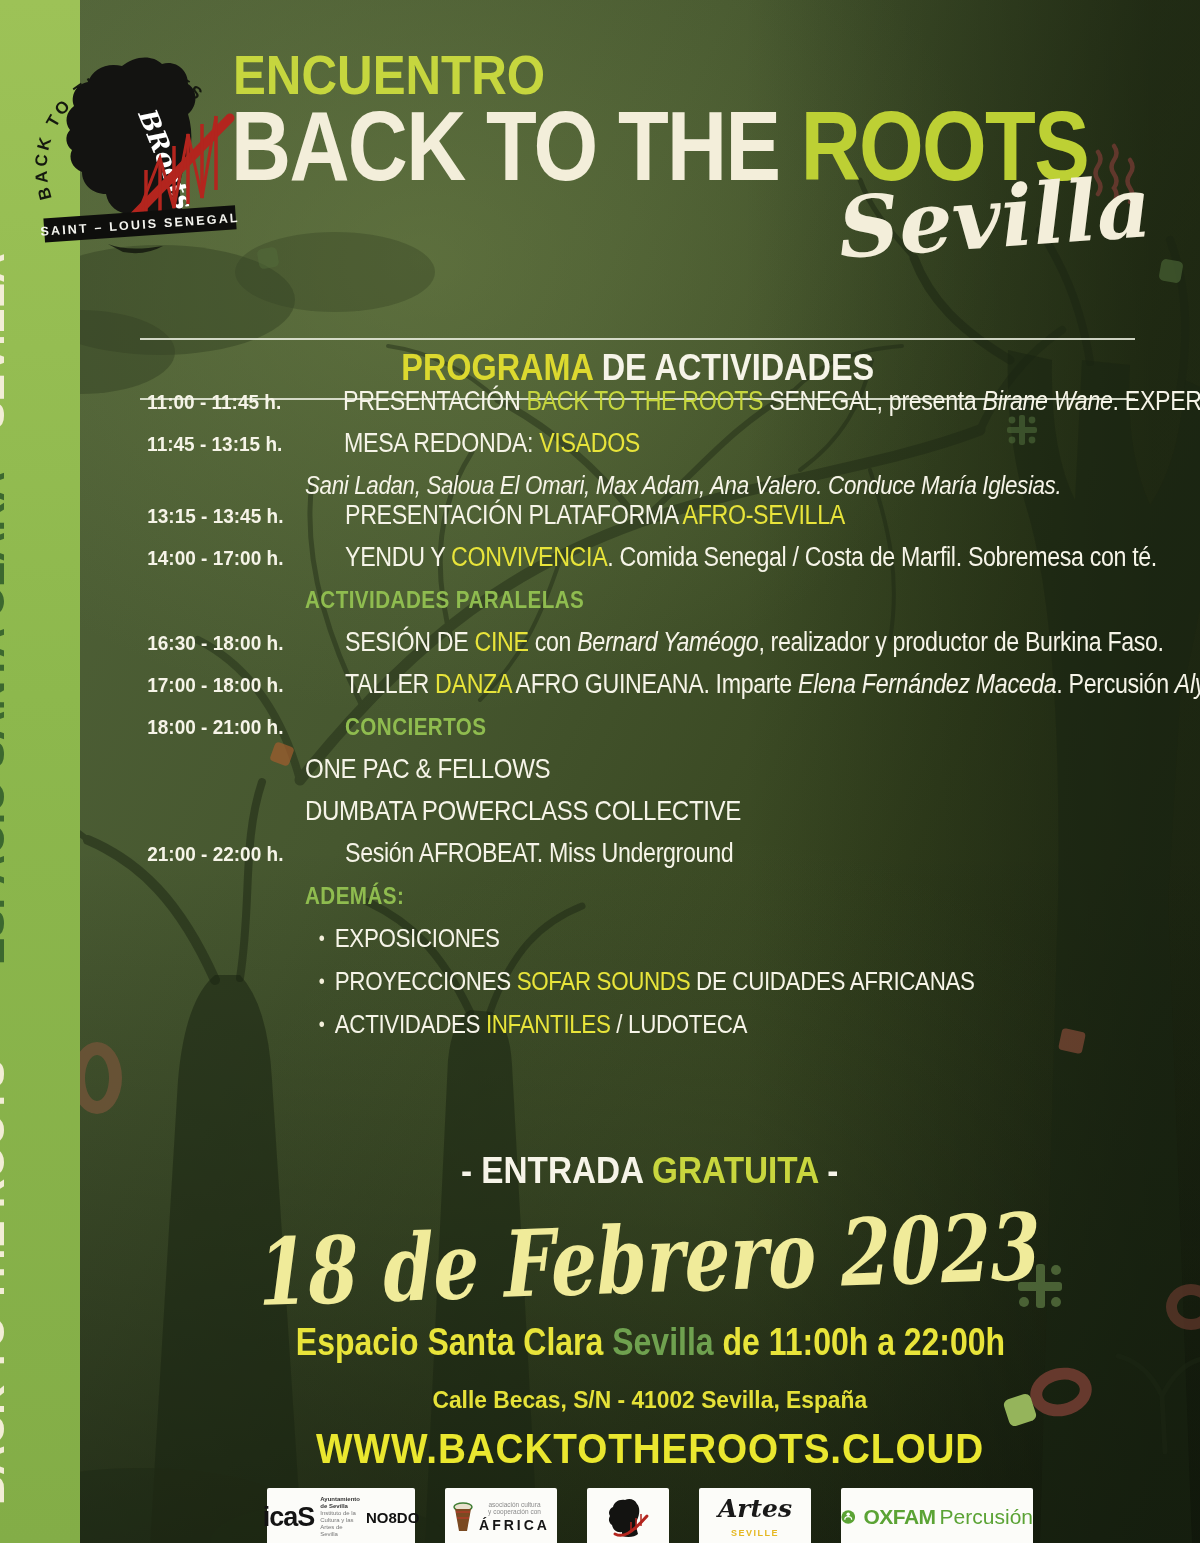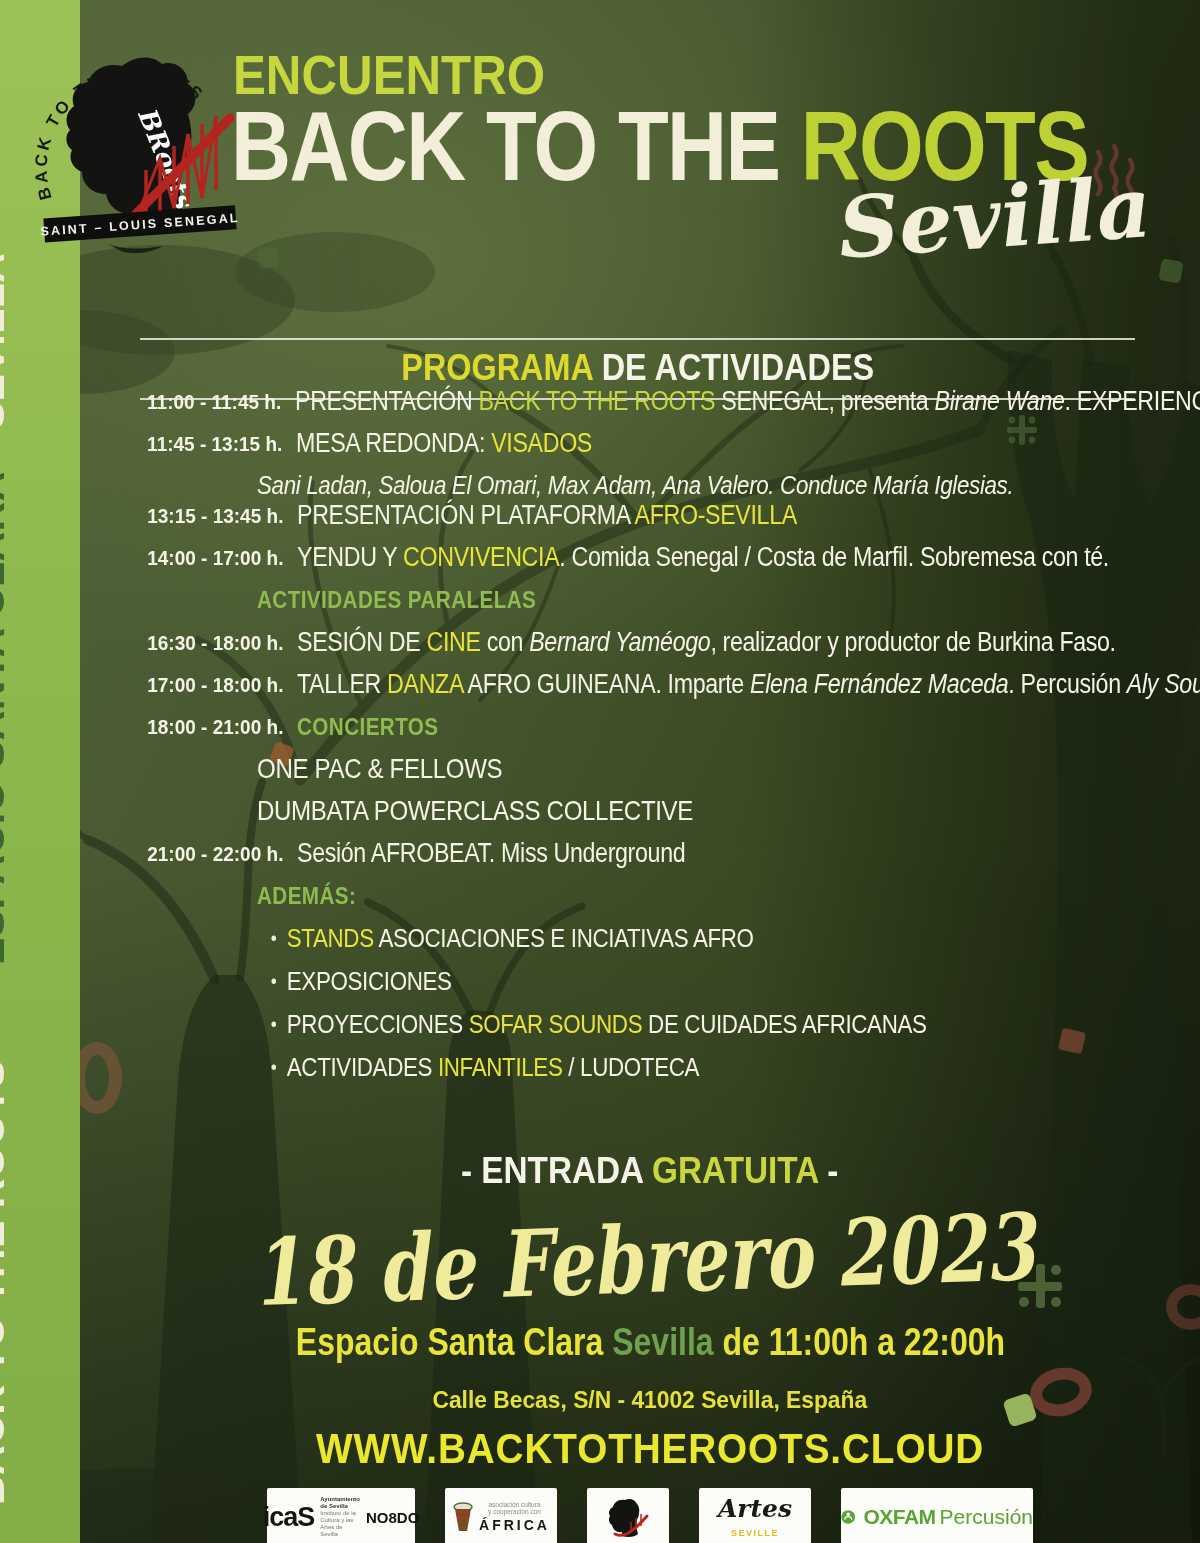--- a/index.html
+++ b/index.html
@@ -36,21 +36,21 @@
     font-style:italic;font-weight:bold;font-size:84px;color:#f3eeda;transform:rotate(-4deg);}
   
   .prog-head{position:absolute;left:140px;top:296px;width:995px;z-index:10;
     border-top:2px solid rgba(235,238,225,.85);border-bottom:2px solid rgba(235,238,225,.85);
     padding:7px 0 9px 0;text-align:center;margin-top:42px;}
   .prog-head .inner{display:inline-block;font-size:36px;font-weight:800;transform:scaleX(.9);transform-origin:center;}
   .prog-head .accent{color:#dcd92f;}
   .prog-head .rest{color:#f6f4e8;}
   
   .schedule{position:absolute;left:140px;top:386px;width:1030px;z-index:10;}
-  .row{display:flex;margin-bottom:12px;}
+  .row{display:flex;margin-bottom:12px;gap:48px;}
   .row .time{flex:0 0 103px;text-align:right;font-size:20px;font-weight:bold;color:#f6f4e8;
     white-space:nowrap;padding-top:5px;margin-right:14px;transform:scaleX(.95);transform-origin:right top;}
   .row .desc{font-size:27px;line-height:30px;white-space:nowrap;letter-spacing:-.4px;
     transform:scaleX(.86);transform-origin:left top;}
   .sw{color:#f6f4e8;}
   .si{color:#f6f4e8;font-style:italic;}
   .sy{color:#e8e43a;}
   .sg{color:#c6d63e;}
   .sec{color:#8fbc4f;font-weight:800;font-size:24px;letter-spacing:.5px;}
   .row.sub{margin-bottom:0;}
@@ -271,24 +271,20 @@
       <div class="row item">
         <div class="time">21:00 - 22:00 h.</div>
         <div class="desc"><span class="sw">Sesión AFROBEAT. Miss Underground</span></div>
       </div>
       <div class="row section">
         <div class="time"></div>
         <div class="desc"><span class="sec">ADEMÁS:</span></div>
       </div>
       <div class="row bullet">
         <div class="time"></div>
-        <div class="desc"><span class="bdot">•</span><span class="sy">STANDS</span><span class="sw"> ASOCIACIONES E INCIATIVAS AFRO</span></div>
-      </div>
-      <div class="row bullet">
-        <div class="time"></div>
         <div class="desc"><span class="bdot">•</span><span class="sw">EXPOSICIONES</span></div>
       </div>
       <div class="row bullet">
         <div class="time"></div>
         <div class="desc"><span class="bdot">•</span><span class="sw">PROYECCIONES </span><span class="sy">SOFAR SOUNDS</span><span class="sw"> DE CUIDADES AFRICANAS</span></div>
       </div>
       <div class="row bullet">
         <div class="time"></div>
         <div class="desc"><span class="bdot">•</span><span class="sw">ACTIVIDADES </span><span class="sy">INFANTILES</span><span class="sw"> / LUDOTECA</span></div>
       </div>

